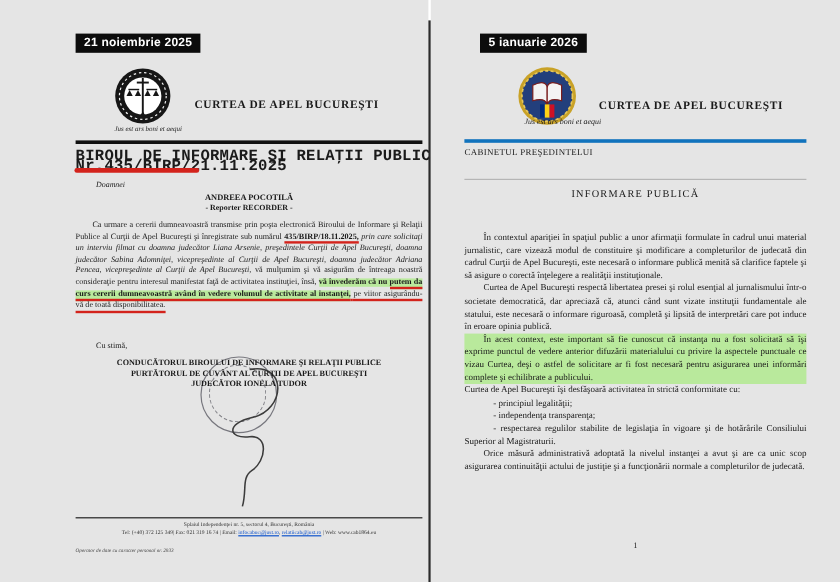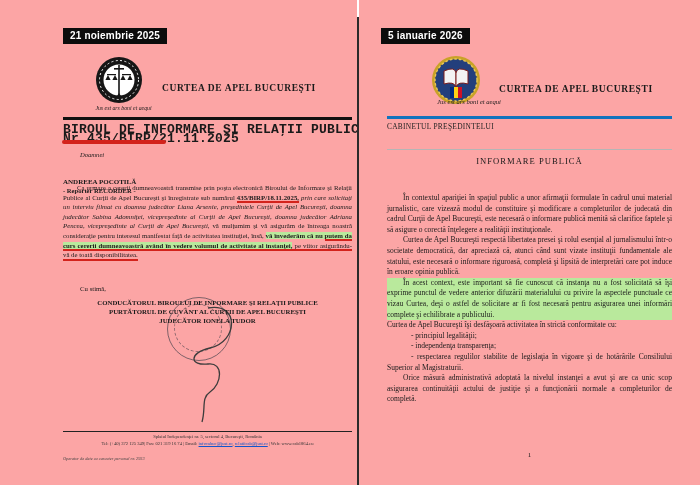--- a/index.html
+++ b/index.html
@@ -1,33 +1,33 @@
 <!DOCTYPE html>
 <html><head>
 <meta charset="utf-8">
 <style>
   html,body{margin:0;padding:0;background:#ffffff;}
   #canvas{position:relative;width:700px;height:485px;background:#ffffff;overflow:hidden;
           font-family:"Liberation Serif", serif;color:#1a1a1a;}
   .abs{position:absolute;}
-  .page{position:absolute;top:0;height:485px;background:#fca5a5;}
+  .page{position:absolute;top:0;height:485px;background:#e5e5e5;}
   #page-left{left:0;width:357px;}
   #page-right{left:359px;width:341px;}
   .divider{position:absolute;left:357px;top:17px;width:2px;height:468px;background:#2b2b2b;}
   .date-badge{position:absolute;background:#0c0c0c;color:#fff;font-family:"Liberation Sans",sans-serif;
               font-weight:bold;font-size:10px;padding:2px 7px 3px;letter-spacing:.2px;}
   .court-title{font-weight:bold;font-size:9.5px;letter-spacing:.6px;white-space:nowrap;}
   .motto{font-style:italic;font-size:5.8px;white-space:nowrap;}
   .rule-black{position:absolute;background:#111;height:3px;}
   .rule-blue{position:absolute;background:#1173bd;height:2.5px;}
   .dept{font-weight:bold;font-size:13px;letter-spacing:.2px;white-space:nowrap;font-family:Liberation Mono, monospace;}
   .dept-plain{font-size:7.4px;letter-spacing:.3px;white-space:nowrap;color:#222;}
   .red-marker{position:absolute;background:#d3231c;border-radius:2px;}
   .sal{font-style:italic;font-size:6.6px;}
-  .rcpt{font-weight:bold;margin-top:17px;}
+  .rcpt{font-weight:bold;text-align:center;}
   .bodytext{font-size:6.8px;line-height:9.6px;text-align:justify;text-indent:14px;}
   .b{font-weight:bold}.i{font-style:italic}
   .hl{background:#b9e99c;}
   .ru{border-bottom:2.2px solid #d3231c;padding-bottom:.5px;}
   .link{color:#1155cc;text-decoration:underline;}
   .sigblock{font-weight:bold;font-size:6.8px;line-height:8.8px;text-align:center;}
   .stamp{position:absolute;width:62px;height:62px;border:1.5px solid rgba(60,60,70,.65);border-radius:50%;}
   .stamp .inner{position:absolute;left:6px;top:6px;width:46px;height:46px;border:1px dashed rgba(60,60,70,.55);border-radius:50%;}
   .footer-center{text-align:center;font-size:4.6px;color:#333;}
   .footer-op{font-style:italic;font-size:4.3px;color:#444;}
@@ -105,21 +105,21 @@
     <div class="abs" style="left:63px;top:431px;width:289px;height:1.4px;background:#222;"></div>
     <div class="abs footer-center" style="left:63px;top:434px;width:289px;">Splaiul Independenţei nr. 5, sectorul 4, Bucureşti, România</div>
     <div class="abs footer-center" style="left:55px;top:441px;width:305px;"><span>Tel: (+40) 372 125 349|  Fax: 021 319 16 74   |   Email: </span><span class="link">infocabuc@just.ro</span><span>, </span><span class="link">relatiicab@just.ro</span><span>   |   Web: www.cab1864.eu</span></div>
     <div class="abs footer-op" style="left:63px;top:456px;">Operator de date cu caracter personal nr. 2933</div>
   </div>
 
   <div class="divider"></div>
 
   <div class="page" id="page-right">
 
-    <div class="date-badge" style="left:22px;top:28px;">5 ianuarie 2026</div>
+    <div class="date-badge" style="left:41px;top:28px;">5 ianuarie 2026</div>
 
     <div class="abs" style="left:72px;top:55px;width:50px;height:50px;">
       <svg width="50" height="50" viewBox="0 0 50 50">
         <circle cx="25" cy="25" r="24" fill="#c9a227"></circle>
         <circle cx="25" cy="25" r="21" fill="#233f7c"></circle>
         <circle cx="25" cy="25" r="21" fill="none" stroke="#e7c75a" stroke-width="1.4" stroke-dasharray="2.6 2"></circle>
         <g>
           <path d="M13,16 q11,-5 12,2 v14 q-2,-6 -12,-3 z" fill="#f3f3f3" stroke="#7a1d1d" stroke-width="1"></path>
           <path d="M37,16 q-11,-5 -12,2 v14 q2,-6 12,-3 z" fill="#f3f3f3" stroke="#7a1d1d" stroke-width="1"></path>
         </g>
@@ -141,19 +141,19 @@
     <div class="abs doc-title" style="left:28px;top:156px;width:285px;text-align:center;">INFORMARE PUBLICĂ</div>
 
     <div class="flow" style="left:28px;top:193px;width:285px;">
       <p>În contextul apariţiei în spaţiul public a unor afirmaţii formulate în cadrul unui material jurnalistic, care vizează modul de constituire şi modificare a completurilor de judecată din cadrul Curţii de Apel Bucureşti, este necesară o informare publică menită să clarifice faptele şi să asigure o corectă înţelegere a realităţii instituţionale.</p>
       <p>Curtea de Apel Bucureşti respectă libertatea presei şi rolul esenţial al jurnalismului într-o societate democratică, dar apreciază că, atunci când sunt vizate instituţii fundamentale ale statului, este necesară o informare riguroasă, completă şi lipsită de interpretări care pot induce în eroare opinia publică.</p>
       <p class="hlp">În acest context, este important să fie cunoscut că instanţa nu a fost solicitată să îşi exprime punctul de vedere anterior difuzării materialului cu privire la aspectele punctuale ce vizau Curtea, deşi o astfel de solicitare ar fi fost necesară pentru asigurarea unei informări complete şi echilibrate a publicului.</p>
       <p class="nointident">Curtea de Apel Bucureşti îşi desfăşoară activitatea în strictă conformitate cu:</p>
       <p class="bullet">-  principiul legalităţii;</p>
       <p class="bullet">-  independenţa transparenţa;</p>
       <p class="bullet">-  respectarea regulilor stabilite de legislaţia în vigoare şi de hotărârile Consiliului Superior al Magistraturii.</p>
-      <p>Orice măsură administrativă adoptată la nivelul instanţei a avut şi are ca unic scop asigurarea continuităţii actului de justiţie şi a funcţionării normale a completurilor de completă.</p>
+      <p>Orice măsură administrativă adoptată la nivelul instanţei a avut şi are ca unic scop asigurarea continuităţii actului de justiţie şi a funcţionării normale a completurilor de judecată.</p>
     </div>
 
     <div class="pagenum" style="top:451px;">1</div>
   </div>
 
 </div>
 
 </body></html>

